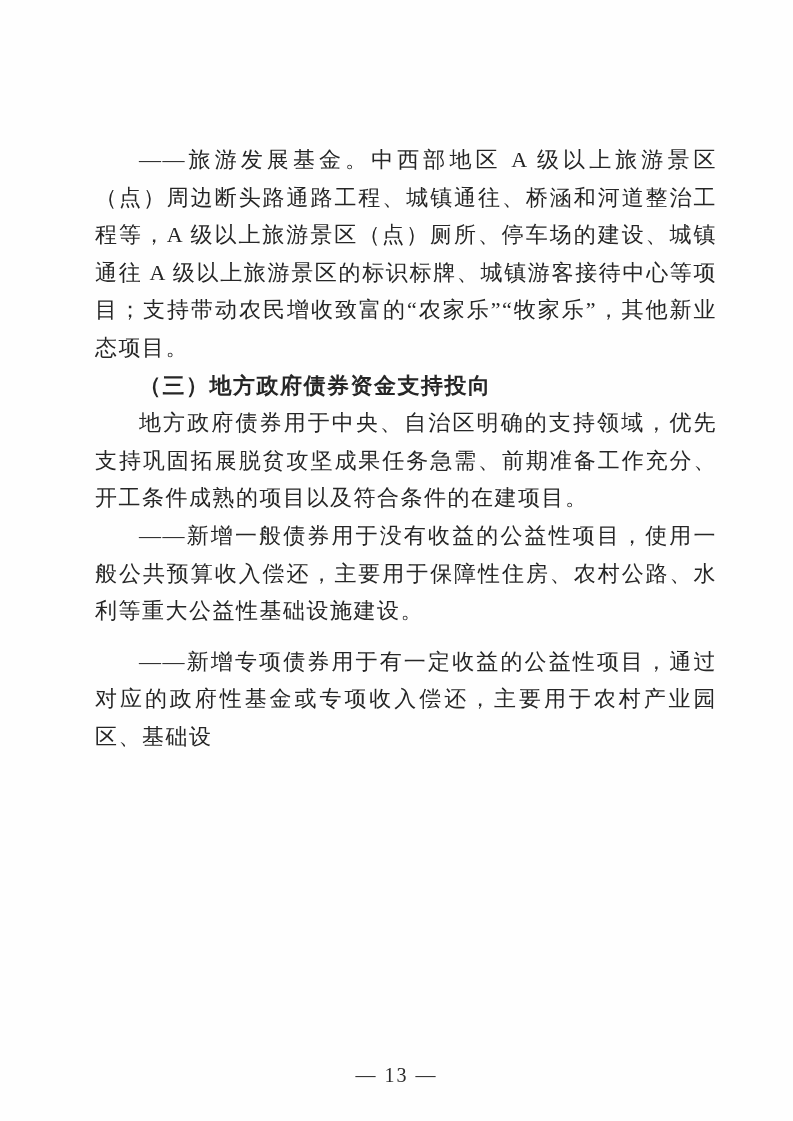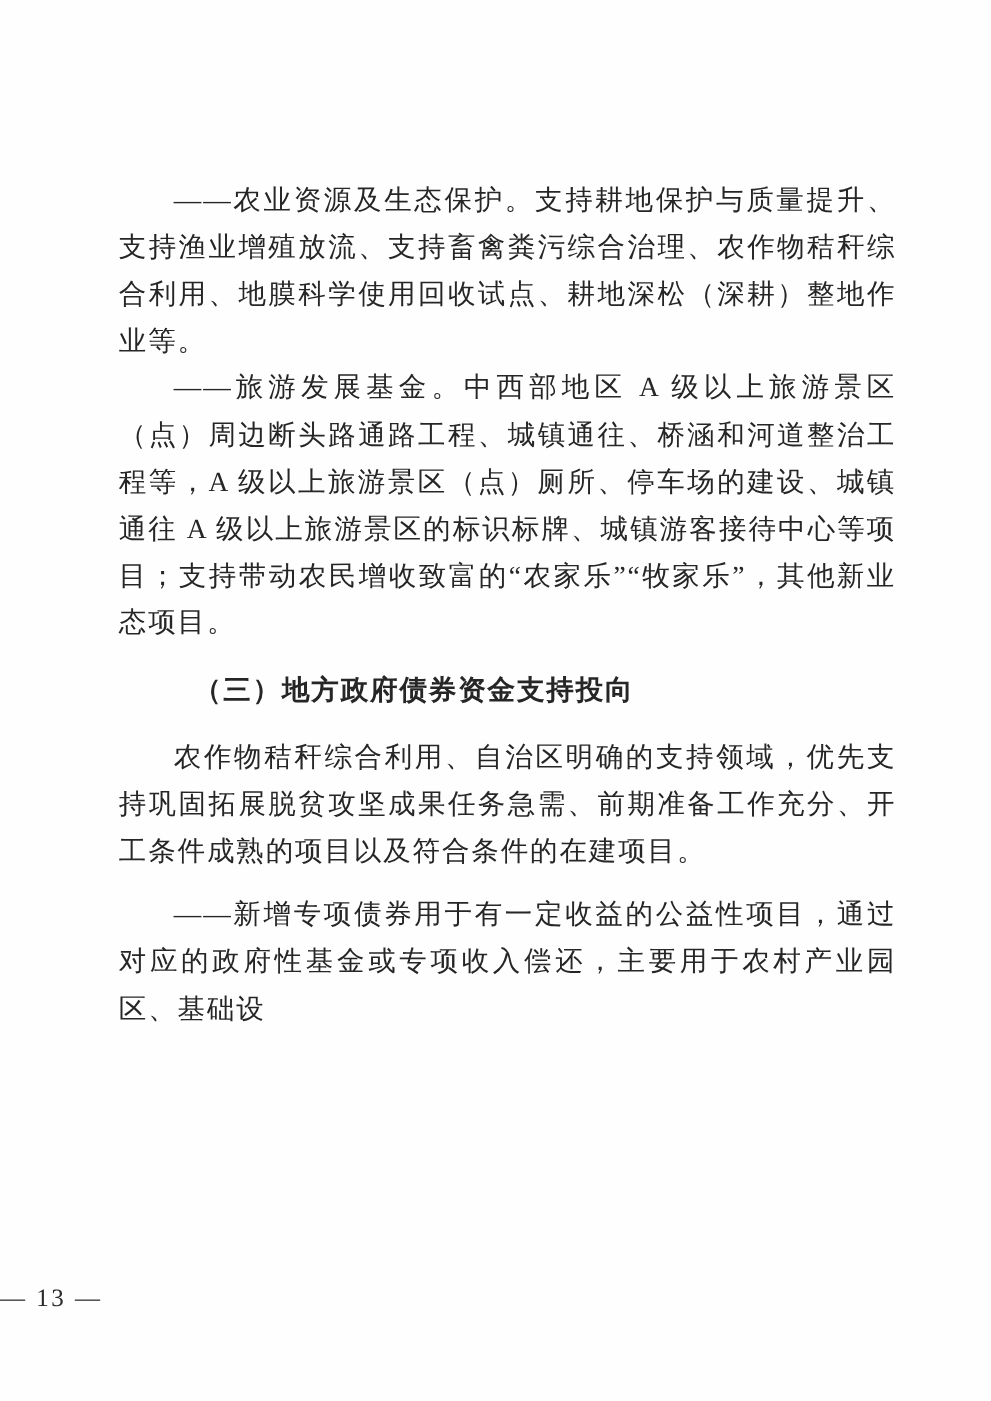--- a/index.html
+++ b/index.html
@@ -30,46 +30,47 @@
     margin: 0;
     text-indent: 2em;
   }
   .para.continuation {
     text-indent: 0;
   }
   .para.spaced {
     margin-top: 13px;
   }
   .heading {
-    margin: 16px;
+    margin: 0;
     font-size: 22px;
     line-height: 37.6px;
     font-weight: bold;
     text-indent: 2em;
     letter-spacing: 1.5px;
   }
   .footer {
     position: absolute;
     left: 0;
     right: 0;
-    top: 1028px;
+    top: 1064px;
+    text-align: center;
   }
   .page-number {
     font-size: 20px;
     letter-spacing: 2px;
     color: #2a2a2a;
   }
 </style>
 </head>
 <body>
 
 <div class="page">
   <main class="content">
-    <p class="para">——农业资源及生态保护。支持耕地保护与质量提升、支持渔业增殖放流、支持畜禽粪污综合治理、农作物秸秆综合利用、地膜科学使用回收试点、耕地深松（深耕）整地作业等。</p>
     <p class="para">——旅游发展基金。中西部地区 A 级以上旅游景区（点）周边断头路通路工程、城镇通往、桥涵和河道整治工程等，A 级以上旅游景区（点）厕所、停车场的建设、城镇通往 A 级以上旅游景区的标识标牌、城镇游客接待中心等项目；支持带动农民增收致富的“农家乐”“牧家乐”，其他新业态项目。</p>
     <h3 class="heading">（三）地方政府债券资金支持投向</h3>
-    <p class="para">农作物秸秆综合利用、自治区明确的支持领域，优先支持巩固拓展脱贫攻坚成果任务急需、前期准备工作充分、开工条件成熟的项目以及符合条件的在建项目。</p>
+    <p class="para">地方政府债券用于中央、自治区明确的支持领域，优先支持巩固拓展脱贫攻坚成果任务急需、前期准备工作充分、开工条件成熟的项目以及符合条件的在建项目。</p>
+    <p class="para">——新增一般债券用于没有收益的公益性项目，使用一般公共预算收入偿还，主要用于保障性住房、农村公路、水利等重大公益性基础设施建设。</p>
     <p class="para spaced">——新增专项债券用于有一定收益的公益性项目，通过对应的政府性基金或专项收入偿还，主要用于农村产业园区、基础设</p>
   </main>
   <footer class="footer">
     <span class="page-number">— 13 —</span>
   </footer>
 </div>
 
 </body></html>

